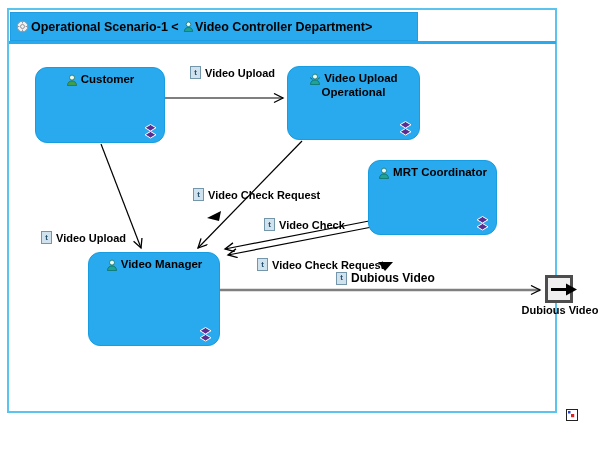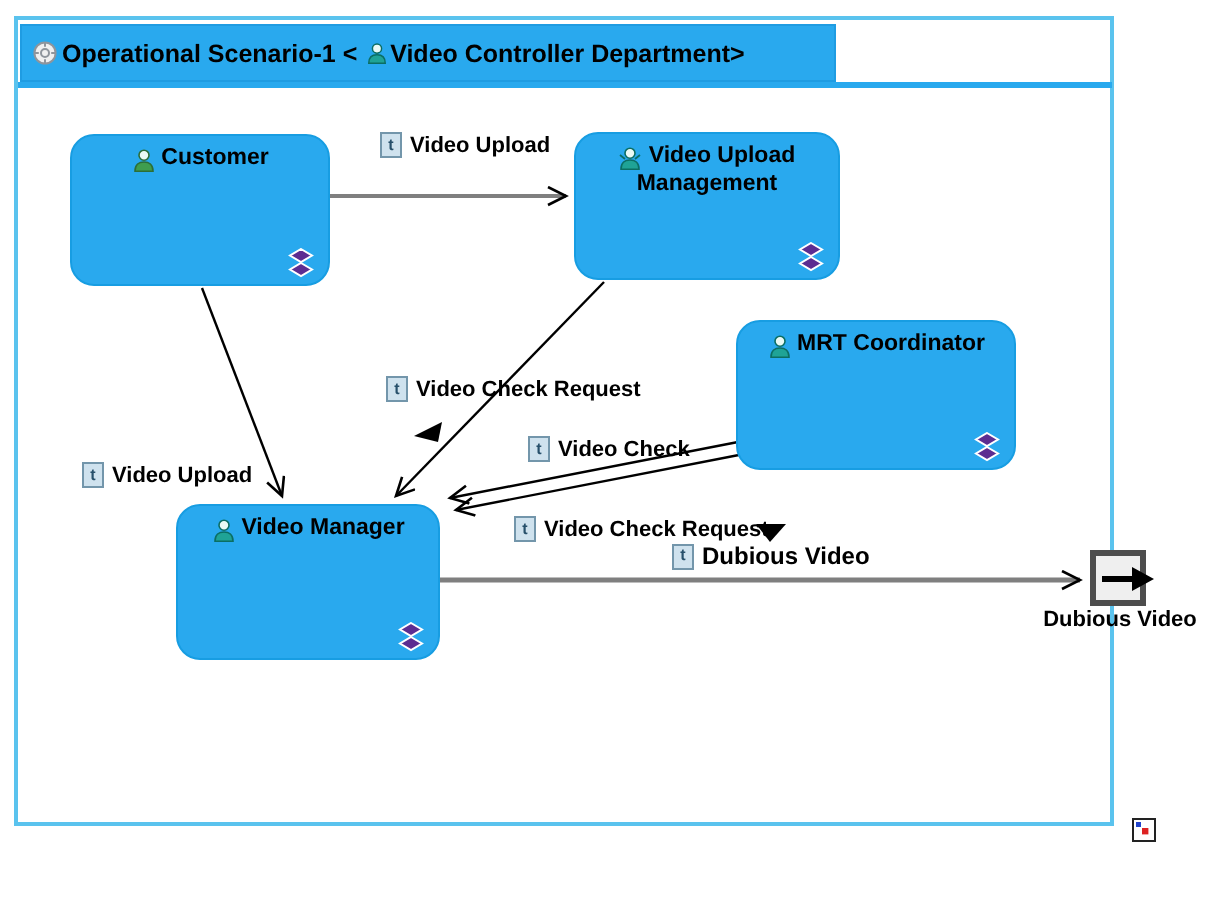--- a/index.html
+++ b/index.html
@@ -124,52 +124,52 @@
         <span class="icon">
           <svg width="12" height="12" viewBox="0 0 12 12">
             <path d="M1.5 11.6 C1.5 8.4 3.5 7 6 7 C8.5 7 10.5 8.4 10.5 11.6 Z" fill="#1fa396" stroke="#0b6e63" stroke-width="0.8"></path>
             <circle cx="6" cy="3.6" r="2.5" fill="#eafaf5" stroke="#0b6e63" stroke-width="0.8"></circle>
             <path d="M1 4.5 L3.5 6.5 M11 4.5 L8.5 6.5" stroke="#0b6e63" stroke-width="0.9" fill="none"></path>
           </svg>
         </span>
         <span>Video Upload</span>
       </div>
       <div class="hrow">
-        <span>Management</span>
-      </div>
-    </div>
-    <span class="dd">
-      <svg width="13" height="15" viewBox="0 0 13 15">
-        <path d="M6.5 0.5 L12 3.75 L6.5 7 L1 3.75 Z" fill="#5c2d91" stroke="#fff" stroke-width="1"></path>
-        <path d="M6.5 7.5 L12 10.75 L6.5 14 L1 10.75 Z" fill="#5c2d91" stroke="#fff" stroke-width="1"></path>
-      </svg>
-    </span>
-  </div>
-
-  <div class="node" style="left:368px;top:160px;width:140px;height:75px">
+        <span>Operational</span>
+      </div>
+    </div>
+    <span class="dd">
+      <svg width="13" height="15" viewBox="0 0 13 15">
+        <path d="M6.5 0.5 L12 3.75 L6.5 7 L1 3.75 Z" fill="#5c2d91" stroke="#fff" stroke-width="1"></path>
+        <path d="M6.5 7.5 L12 10.75 L6.5 14 L1 10.75 Z" fill="#5c2d91" stroke="#fff" stroke-width="1"></path>
+      </svg>
+    </span>
+  </div>
+
+  <div class="node" style="left:368px;top:160px;width:129px;height:75px">
     <div class="node-header">
       <div class="hrow">
         <span class="icon">
           <svg width="12" height="12" viewBox="0 0 12 12">
             <path d="M1.5 11.6 C1.5 8.4 3.5 7 6 7 C8.5 7 10.5 8.4 10.5 11.6 Z" fill="#1fa396" stroke="#0b6e63" stroke-width="0.8"></path>
             <circle cx="6" cy="3.6" r="2.5" fill="#eafaf5" stroke="#0b6e63" stroke-width="0.8"></circle>
           </svg>
         </span>
         <span>MRT Coordinator</span>
       </div>
     </div>
     <span class="dd">
       <svg width="13" height="15" viewBox="0 0 13 15">
         <path d="M6.5 0.5 L12 3.75 L6.5 7 L1 3.75 Z" fill="#5c2d91" stroke="#fff" stroke-width="1"></path>
         <path d="M6.5 7.5 L12 10.75 L6.5 14 L1 10.75 Z" fill="#5c2d91" stroke="#fff" stroke-width="1"></path>
       </svg>
     </span>
   </div>
 
-  <div class="node" style="left:88px;top:252px;width:132px;height:78px">
+  <div class="node" style="left:88px;top:252px;width:132px;height:94px">
     <div class="node-header">
       <div class="hrow">
         <span class="icon">
           <svg width="12" height="12" viewBox="0 0 12 12">
             <path d="M1.5 11.6 C1.5 8.4 3.5 7 6 7 C8.5 7 10.5 8.4 10.5 11.6 Z" fill="#1fa396" stroke="#0b6e63" stroke-width="0.8"></path>
             <circle cx="6" cy="3.6" r="2.5" fill="#eafaf5" stroke="#0b6e63" stroke-width="0.8"></circle>
           </svg>
         </span>
         <span>Video Manager</span>
       </div>

